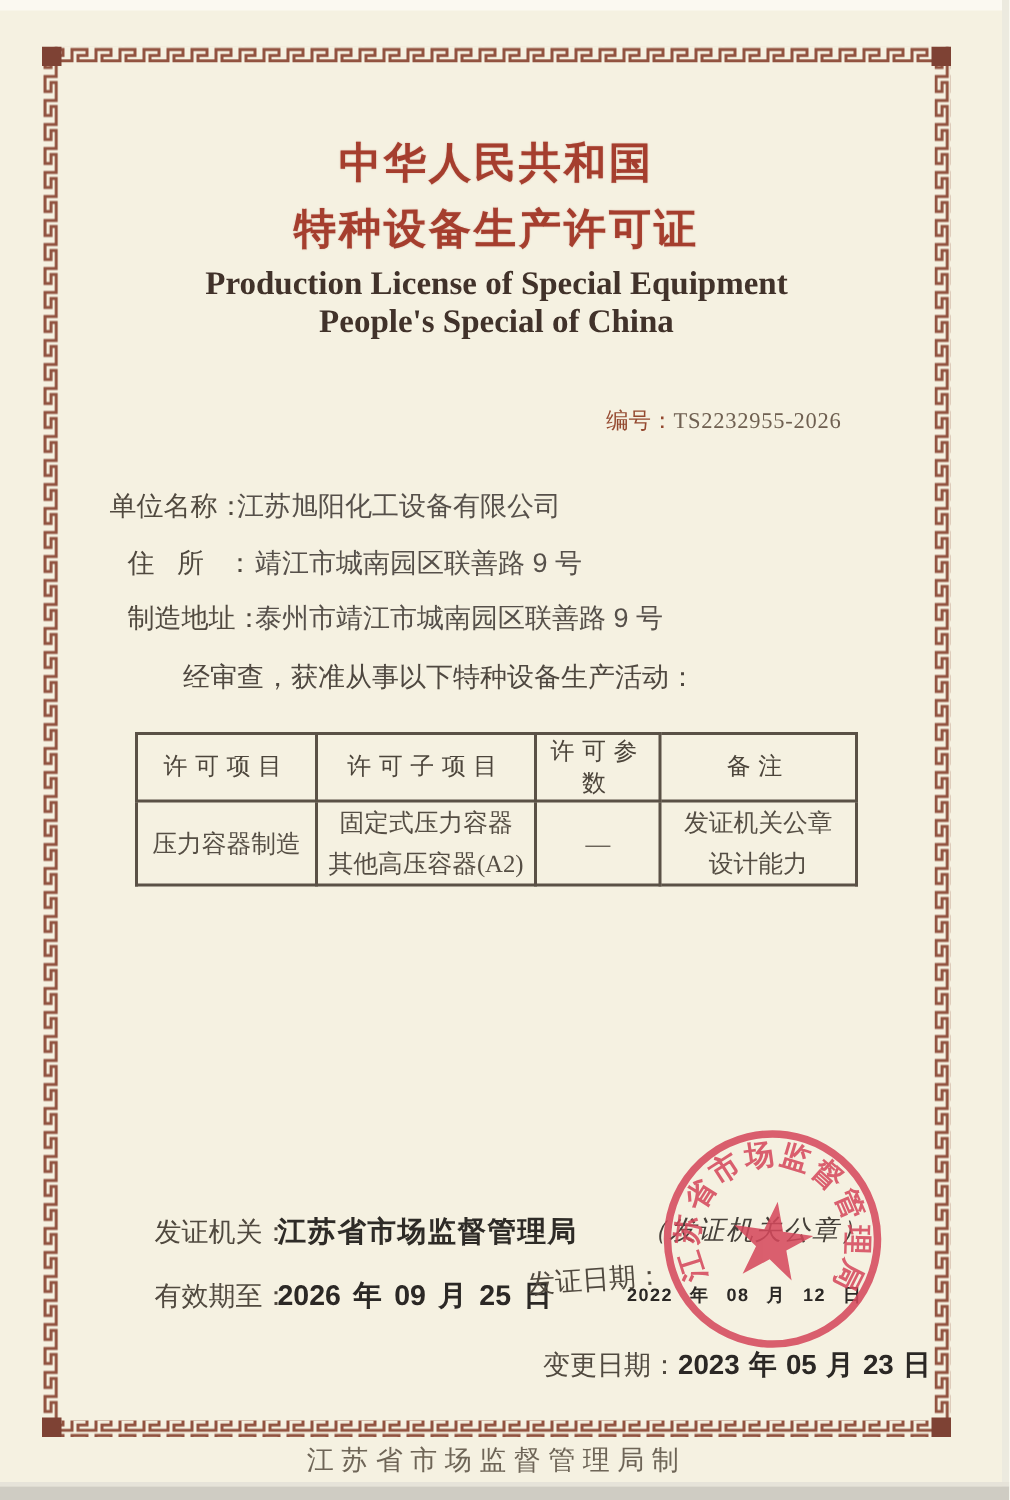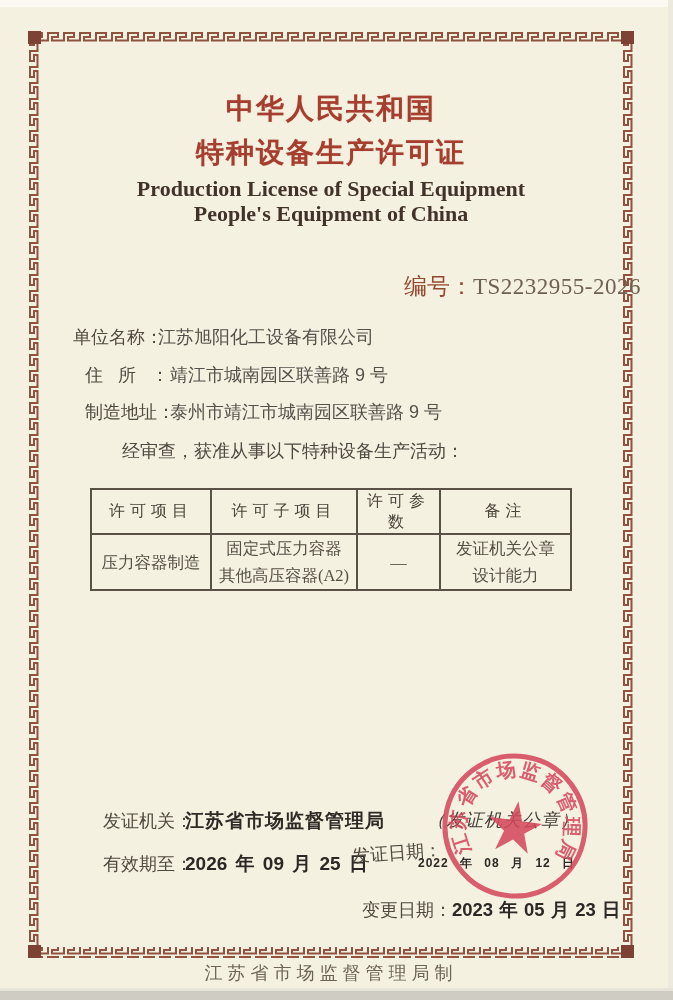--- a/index.html
+++ b/index.html
@@ -18,21 +18,21 @@
   .centered{position:absolute;left:28px;width:606px;text-align:center;white-space:nowrap;}
   .title-cn{font-weight:bold;color:#a53e2e;font-size:28px;letter-spacing:2px;
             text-shadow:0 0 1px rgba(165,62,46,.45);}
   .t-cn1{top:90px;}
   .t-cn2{top:134px;}
   .title-en{font-family:"Liberation Serif",serif;font-weight:bold;color:#41322a;font-size:22px;}
   .t-en1{top:176px;}
   .t-en2{top:201px;}
 
   .license-no{position:absolute;left:404px;top:271px;white-space:nowrap;
-              font-family:"Liberation Serif",serif;font-size:23px;}
+              font-family:"Liberation Serif",serif;font-size:15px;}
   .license-no .lno-label{color:#94492f;}
   .license-no .lno-value{color:#6f6051;letter-spacing:.5px;}
 
   .row{position:absolute;white-space:nowrap;font-size:18px;color:#544d43;}
   .lbl{display:inline-block;width:84px;color:#50493f;text-align:justify;text-align-last:justify;
        vertical-align:baseline;}
   .val{color:#56504a;margin-left:1px;}
   .f1{left:73px;top:325px;}
   .f2{left:85px;top:363px;}
   .f3{left:85px;top:400px;}
@@ -88,21 +88,21 @@
     <rect x="595" y="0" width="11" height="927" fill="url(#mv)"></rect>
     <rect x="0" y="0" width="13" height="13" fill="#7e4234"></rect>
     <rect x="593" y="0" width="13" height="13" fill="#7e4234"></rect>
     <rect x="0" y="914" width="13" height="13" fill="#7e4234"></rect>
     <rect x="593" y="914" width="13" height="13" fill="#7e4234"></rect>
   </svg>
 
   <div class="centered title-cn t-cn1">中华人民共和国</div>
   <div class="centered title-en t-en1">Production License of Special Equipment</div>
   <div class="centered title-cn t-cn2">特种设备生产许可证</div>
-  <div class="centered title-en t-en2">People's Equipment of China</div>
+  <div class="centered title-en t-en2">People's Special of China</div>
 
   <div class="license-no">
     <span class="lno-label">编号：</span><span class="lno-value">TS2232955-2026</span>
   </div>
 
   <div class="row f1">
     <span class="lbl">单位名称：</span><span class="val">江苏旭阳化工设备有限公司</span>
   </div>
   <div class="row f2">
     <span class="lbl">住所：</span><span class="val">靖江市城南园区联善路 9 号</span>

